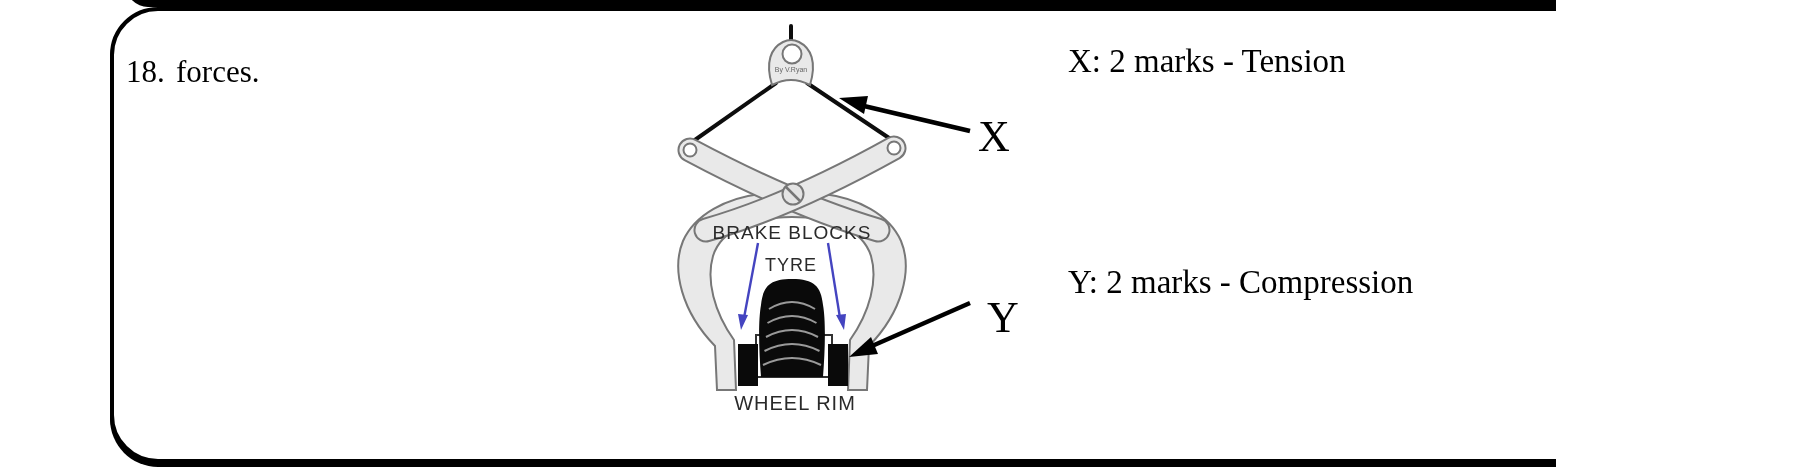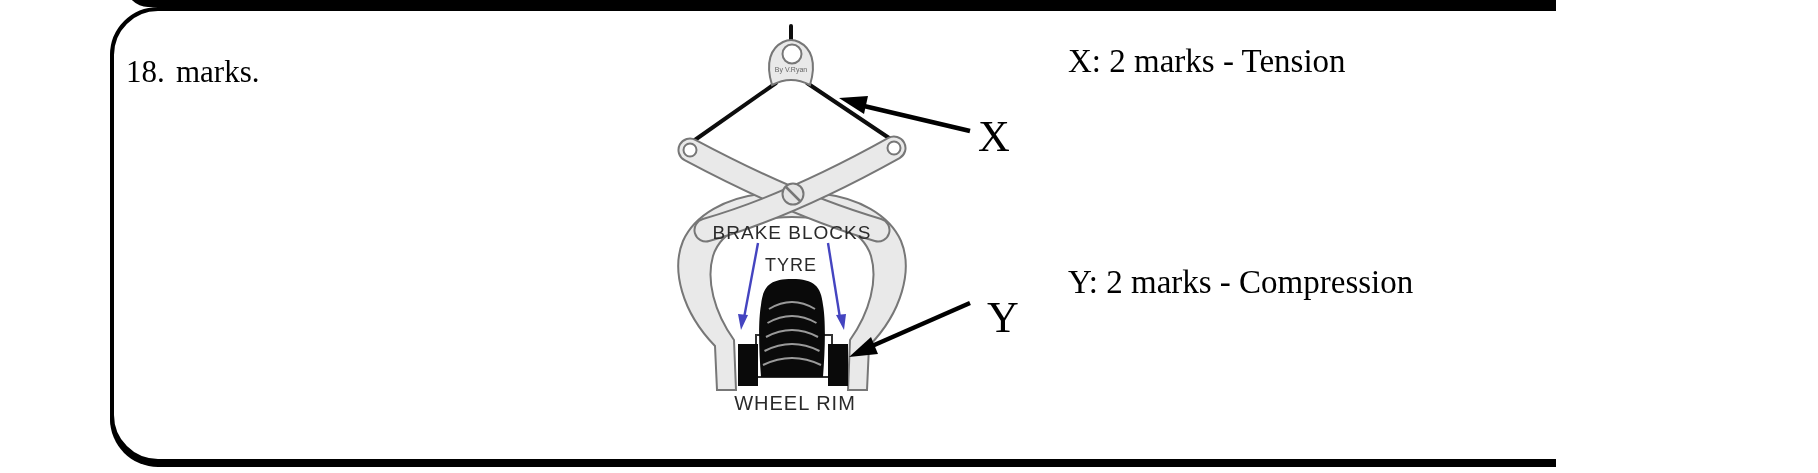--- a/index.html
+++ b/index.html
@@ -75,21 +75,21 @@
 </head>
 <body>
 
 <div class="stage">
 
   <div class="prev-box"></div>
   <div class="main-box"></div>
 
   <div class="q-number">18.</div>
   <div class="q-text">
-      <div>marks.</div>
+      <div>forces.</div>
     </div>
 
   <div class="answer answer-x">X: 2 marks - Tension</div>
   <div class="answer answer-y">Y: 2 marks - Compression</div>
 
   <svg class="diagram" viewBox="0 0 460 450">
 
     <line x1="171" y1="16" x2="171" y2="31" class="cable"></line>
 
     <line x1="156" y1="73" x2="72" y2="132" class="cable"></line>

